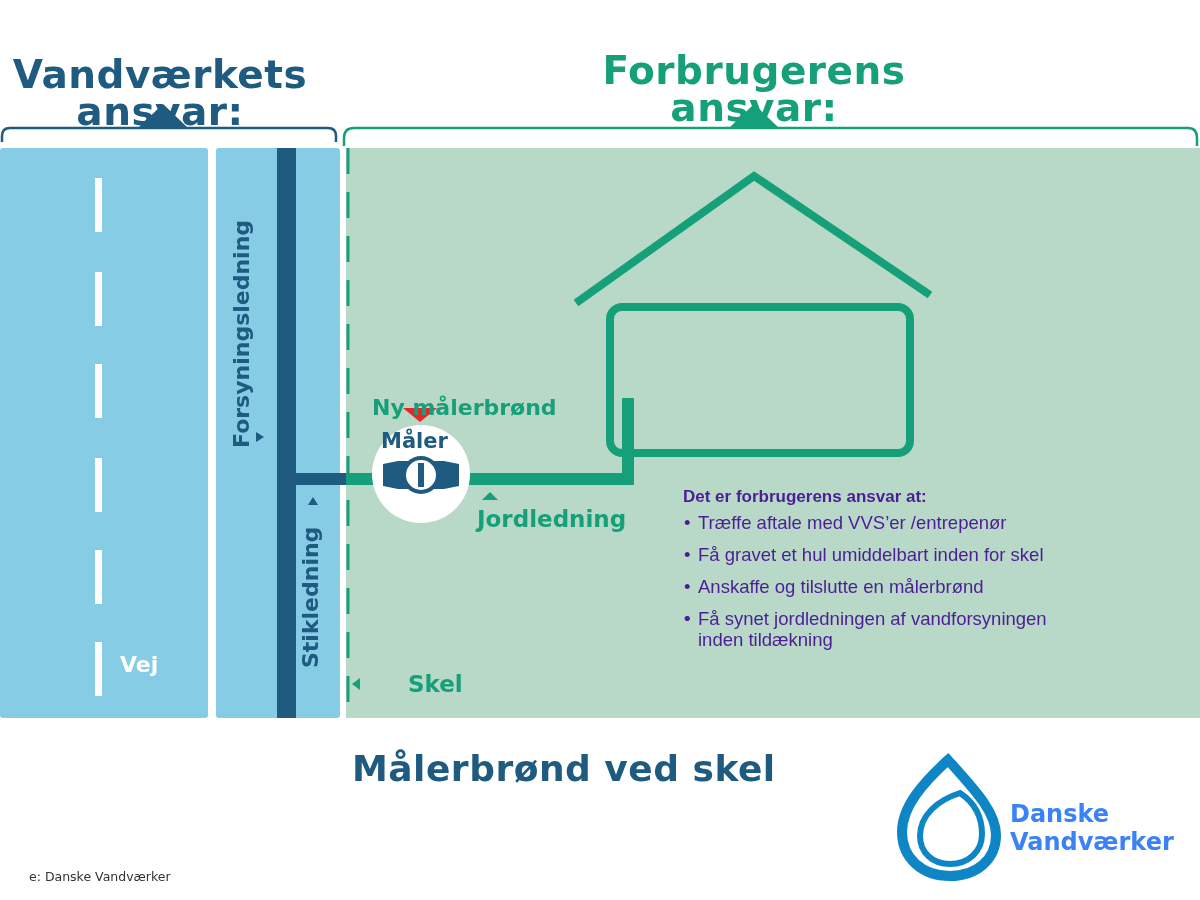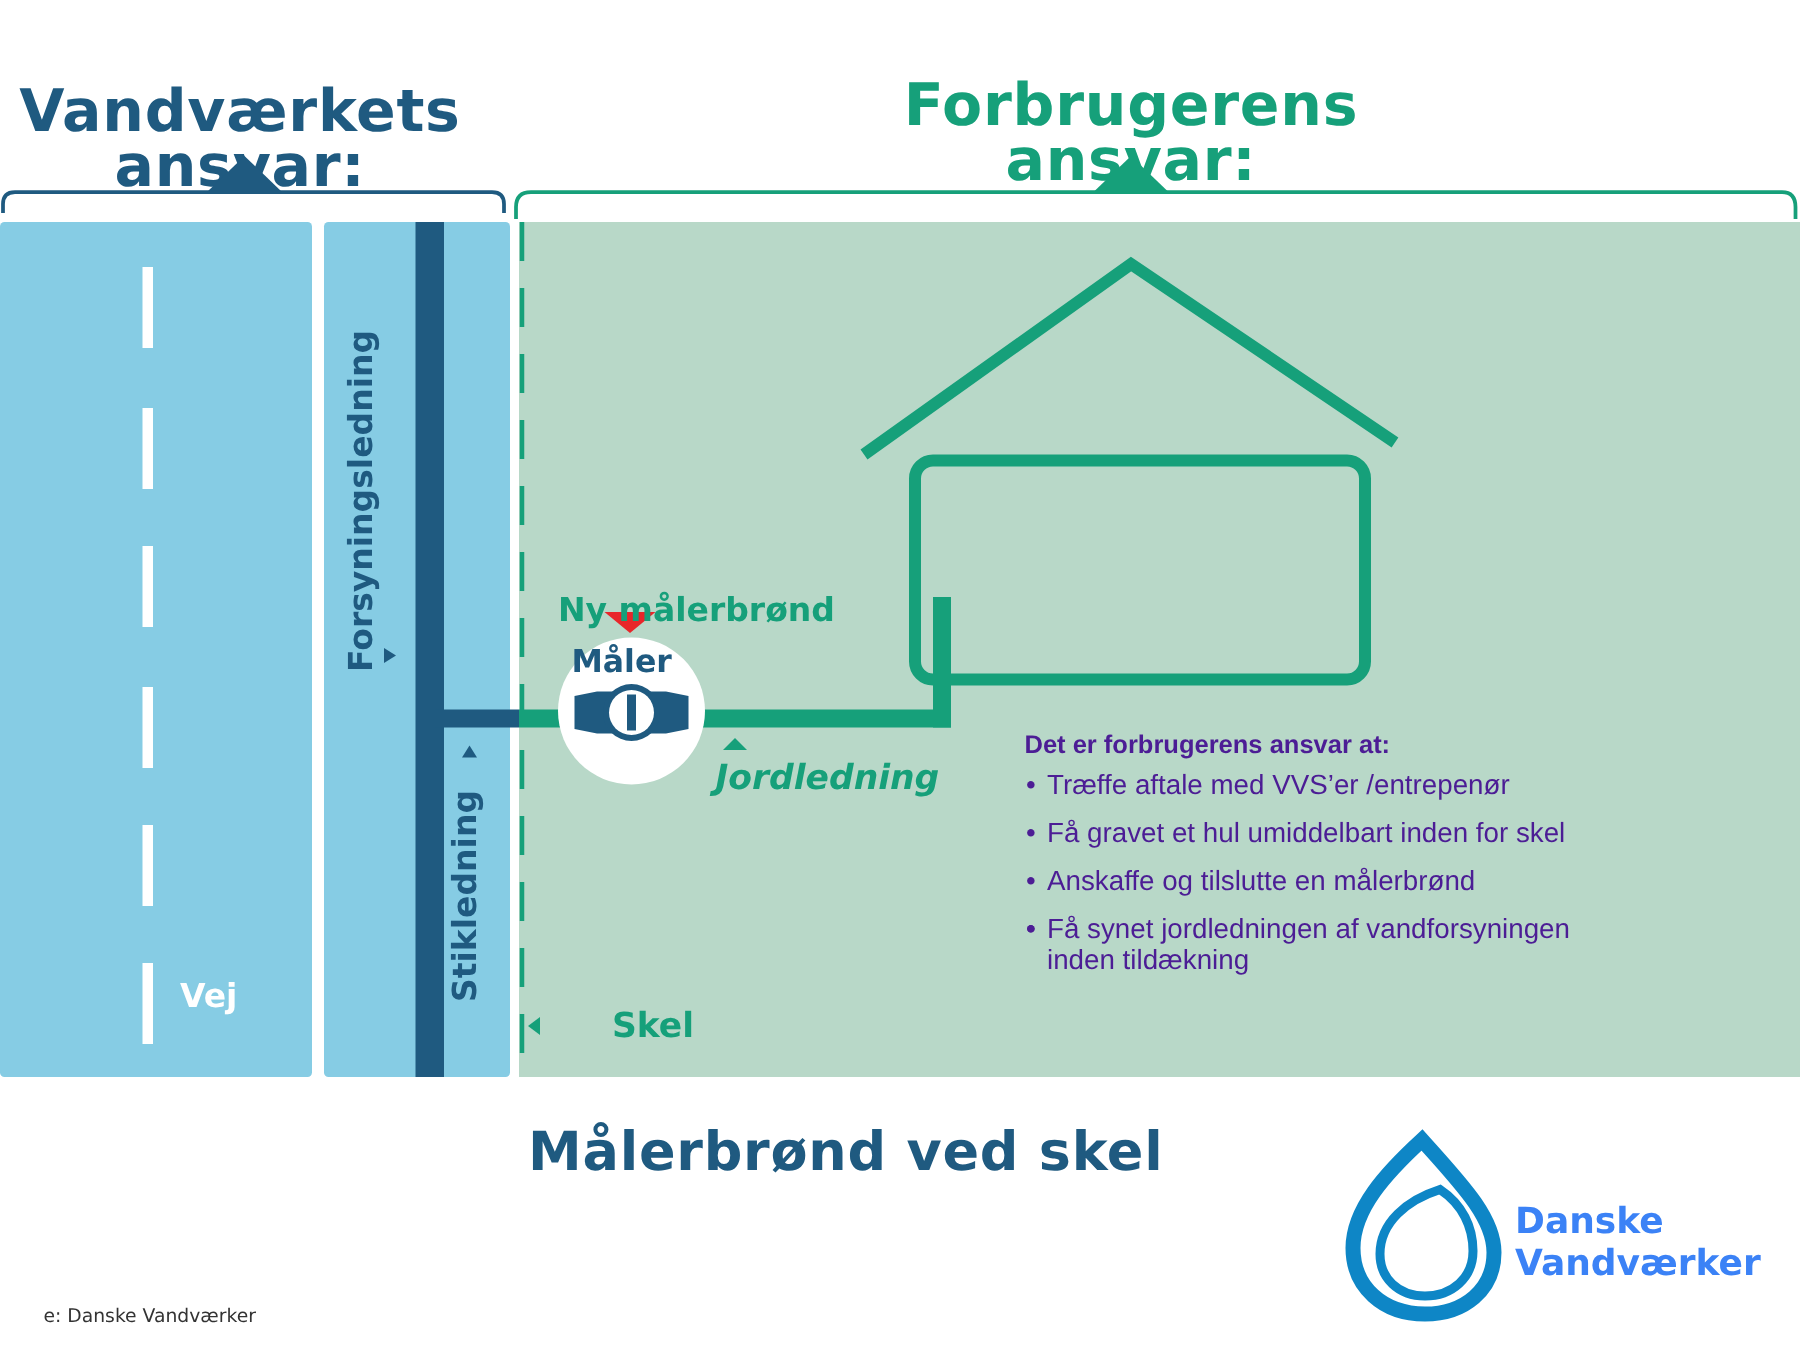--- a/index.html
+++ b/index.html
@@ -91,21 +91,21 @@
     <path d="M960,793 C975,803 982,818 982,834 C982,852 968,864 950,864 C932,864 920,852 920,836 C920,815 938,800 960,793 Z" fill="none" stroke="#0e86c6" stroke-width="6"></path>
   </g>
 </svg>
 
 <div class="lbl vert" style="left:229px; top:448px; font-size:22px; color:#1f5a80;">Forsyningsledning</div>
 <div class="lbl vert" style="left:298px; top:668px; font-size:22px; color:#1f5a80;">Stikledning</div>
 <div class="lbl" style="left:120px; top:652px; font-size:22px; color:#ffffff;">Vej</div>
 <div class="lbl" style="left:368px; top:671px; font-size:23px; color:#16a07a;margin-left:40px;">Skel</div>
 <div class="lbl" style="left:372px; top:370px; font-size:22px; color:#16a07a;margin-top:25px;">Ny målerbrønd</div>
 <div class="lbl" style="left:381px; top:429px; font-size:21px; color:#1f5a80;text-align:right;">Måler</div>
-<div class="lbl" style="left:477px; top:506px; font-size:23px; color:#16a07a;font-style:italic;">Jordledning</div>
+<div class="lbl" style="left:477px; top:506px; font-size:23px; color:#16a07a;">Jordledning</div>
 
 <div class="resp">
   <div class="resp-title">Det er forbrugerens ansvar at:</div>
   <ul>
     <li><span class="bullet">•</span><span>Træffe aftale med VVS’er /entrepenør</span></li>
     <li><span class="bullet">•</span><span>Få gravet et hul umiddelbart inden for skel</span></li>
     <li><span class="bullet">•</span><span>Anskaffe og tilslutte en målerbrønd</span></li>
     <li><span class="bullet">•</span></li>
     <li style="width:390px;"><span class="bullet">•</span><span>Få synet jordledningen af vandforsyningen inden tildækning</span></li>
   </ul>

